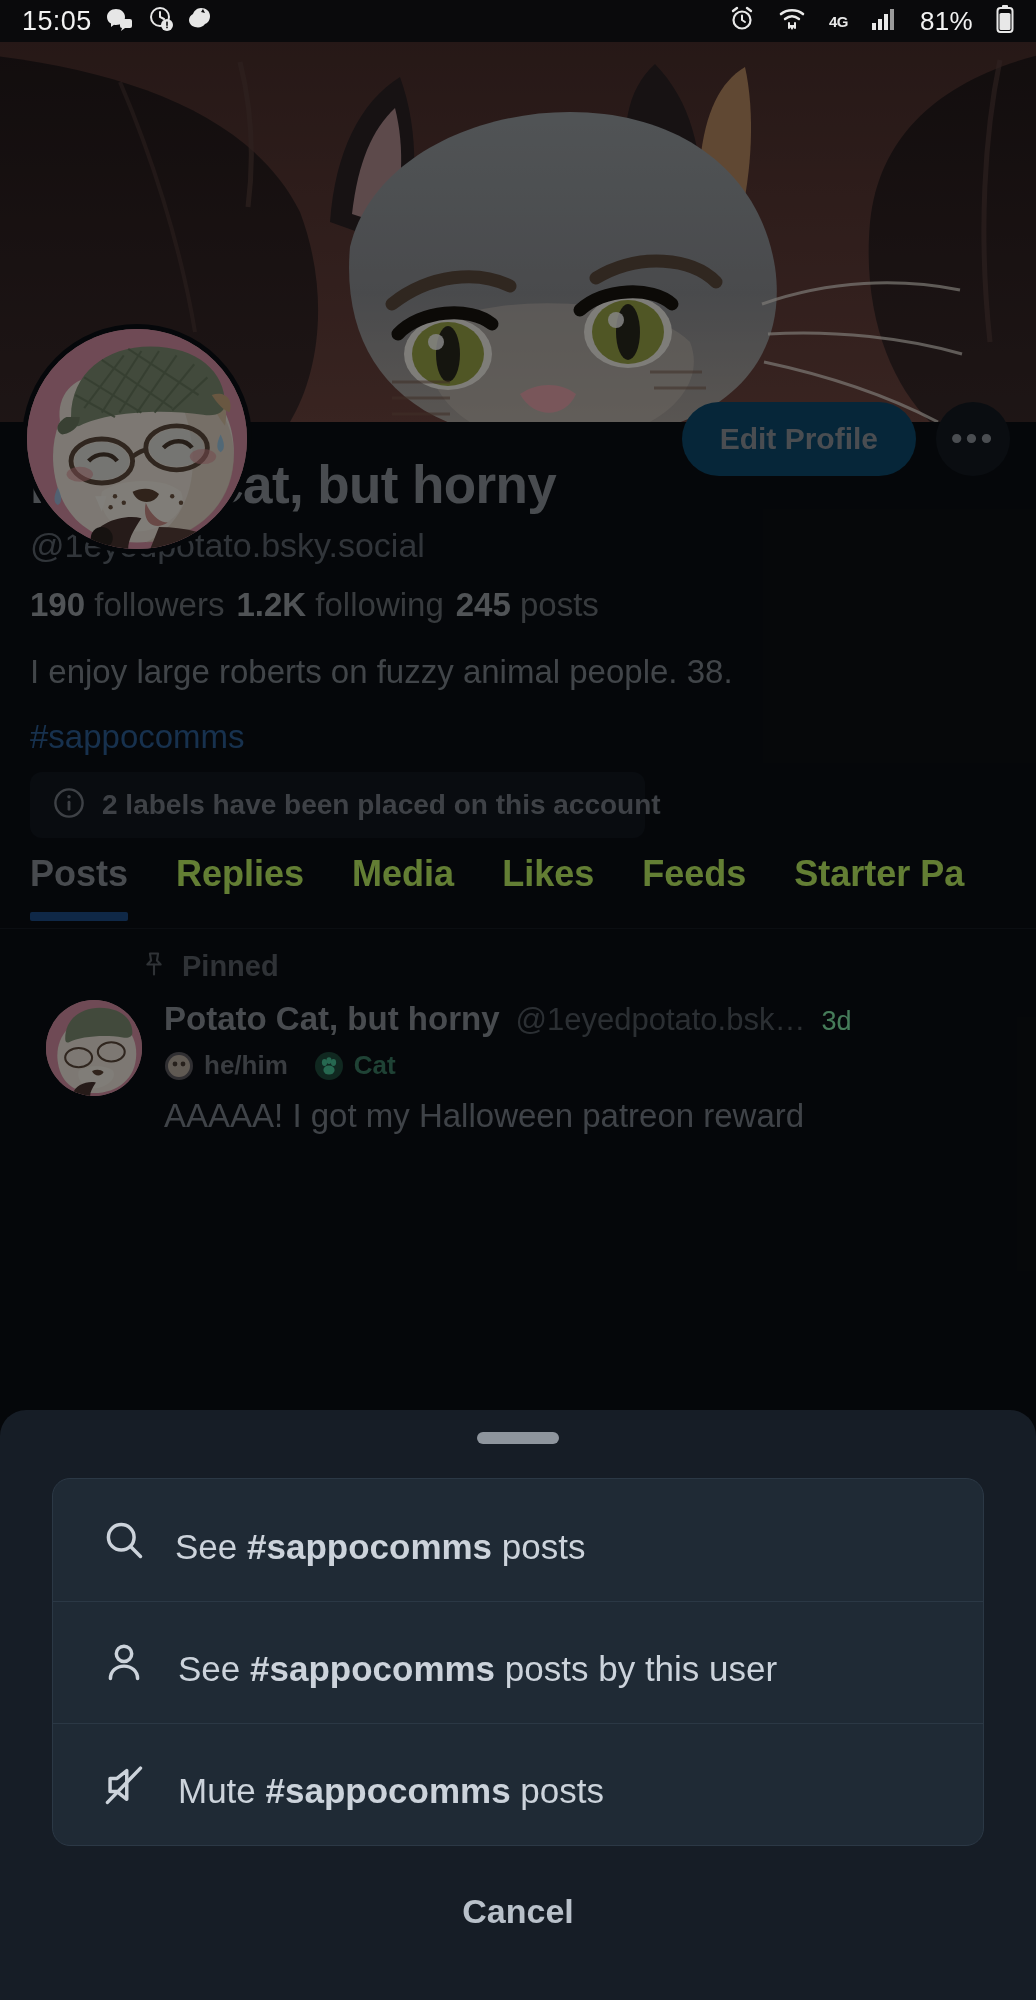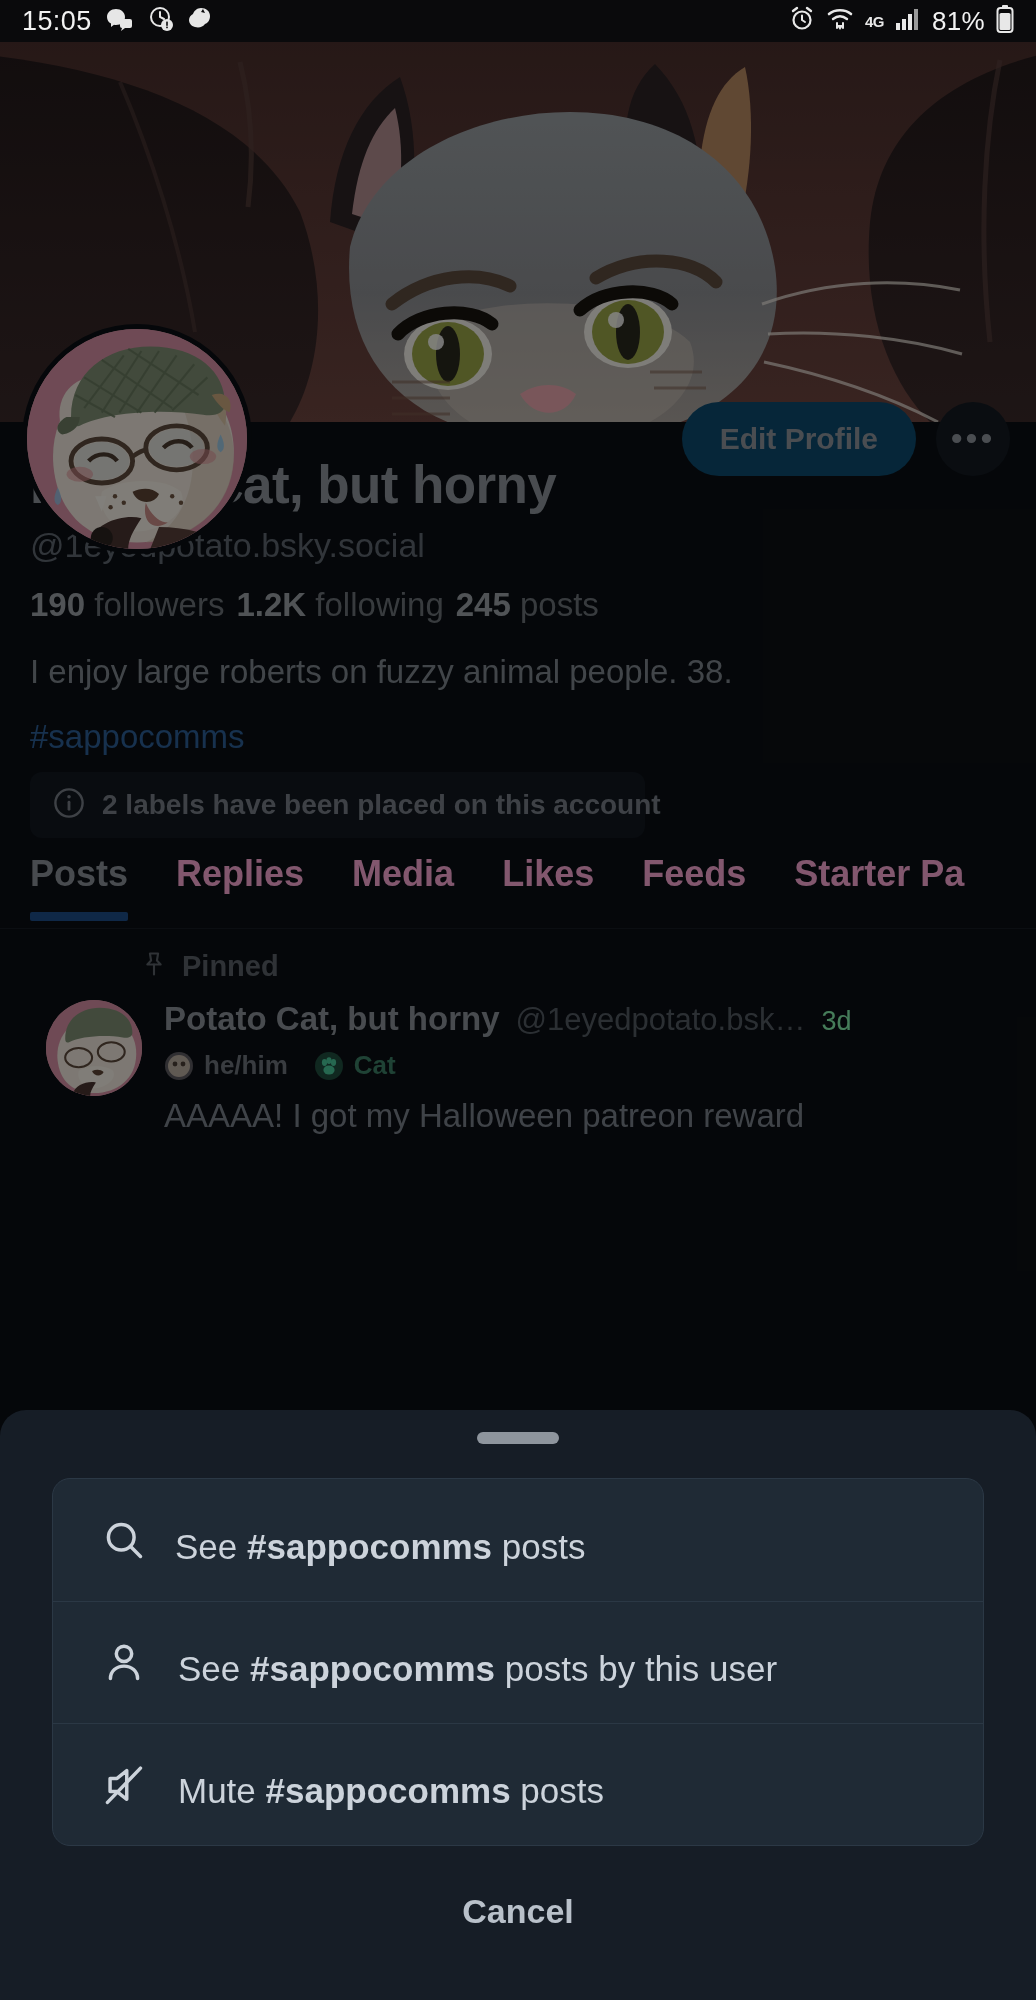--- a/index.html
+++ b/index.html
@@ -11,21 +11,21 @@
   }
   #root { position:relative; width:1036px; height:2000px; background:#0b0f14; overflow:hidden; }
 
   
   .statusbar{
     position:absolute; top:0; left:0; width:1036px; height:42px;
     background:#0a0a0c; display:flex; align-items:center;
     padding:0 22px; z-index:60;
   }
   .sb-left{ display:flex; align-items:center; gap:13px; }
-  .sb-right{ margin-left:auto; display:flex; align-items:center; gap:11px;text-align:right; }
+  .sb-right{ margin-left:auto; display:flex; align-items:center; gap:23px;text-align:right; }
   .sb-clock{ color:#f2f2f2; font-size:27px; font-weight:400; letter-spacing:.4px; }
   .sb-ico{ display:block; }
   .sb-batt{ color:#f2f2f2; font-size:26px; font-weight:400; letter-spacing:.3px;}
   .net4g{ color:#e8e8e8; font-size:15px; font-weight:700; letter-spacing:-.5px; line-height:1;}
 
   
   .page-scrim{
     position:absolute; inset:0; background:rgba(0,0,0,0.48); z-index:40; pointer-events:none;
   }
 
@@ -94,21 +94,21 @@
   .labels-box .txt{ color:#777e86; font-size:28px; font-weight:700; white-space:nowrap; }
 
   
   .tabs{
     position:absolute; top:845px; left:0; width:1036px; height:84px;
     display:flex; align-items:flex-start; gap:0; padding-left:30px;
     border-bottom:1px solid #161c23;
   }
   .tab{
     position:relative; padding:8px 24px 0 0; margin-right:24px;
-    color:#f9a8d4; font-size:36px; font-weight:700; white-space:nowrap; cursor:pointer;
+    color:#bef264; font-size:36px; font-weight:700; white-space:nowrap; cursor:pointer;
   }
   .tab:first-child{ padding-left:0; }
   .tab.active{ color:#8b9198; }
   .tab.active::after{
     content:""; position:absolute; left:0; right:24px; bottom:-26px;
     height:9px; background:#1d4e89; border-radius:2px;
   }
 
   
   .feed{ position:absolute; top:940px; left:0; width:1036px; }

